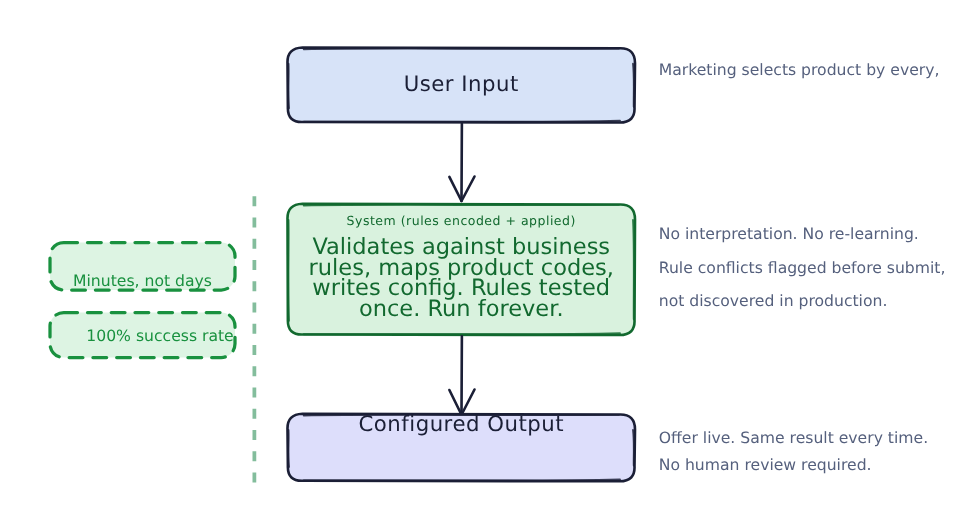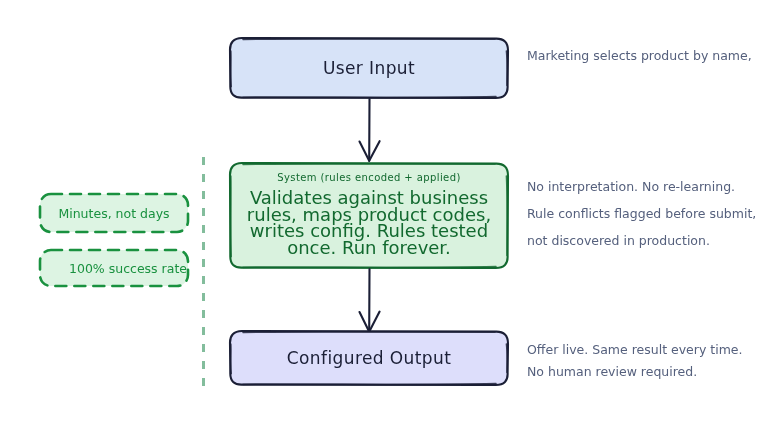--- a/index.html
+++ b/index.html
@@ -61,21 +61,21 @@
     width: 278px;
     height: 105px;
     color: #12692f;
   }
   #node-system .node-title {
     font-size: 10px;
     margin-top: -3px;
   }
   #node-output {
     left: 230px;
-    top: 331px;
+    top: 313px;
     width: 278px;
     height: 54px;
     color: #1b1f36;
   }
 
   
   .badge {
     position: absolute;
     box-sizing: border-box;
     display: flex;
@@ -83,20 +83,21 @@
     justify-content: center;
     color: #19913f;
     font-size: 12.5px;
     white-space: nowrap;
   }
   #badge-speed {
     left: 40px;
     top: 194px;
     width: 148px;
     height: 38px;
+    align-items: flex-end;
   }
   #badge-success {
     left: 40px;
     top: 250px;
     width: 176px;
     height: 36px;
   }
 
   
   .annotation {
@@ -196,21 +197,21 @@
 
   <div class="badge" id="badge-speed">
     <span>Minutes, not days</span>
   </div>
 
   <div class="badge" id="badge-success">
     <span>100% success rate</span>
   </div>
 
   <div class="annotation" id="ann-input">
-    <span class="line">Marketing selects product by name,</span>
+    <span class="line">Marketing selects product by every,</span>
   </div>
 
   <div class="annotation" id="ann-system">
     <span class="line">No interpretation. No re-learning.</span>
     <span class="line">Rule conflicts flagged before submit,</span>
     <span class="line">not discovered in production.</span>
   </div>
 
   <div class="annotation" id="ann-output">
     <span class="line">Offer live. Same result every time.</span>

